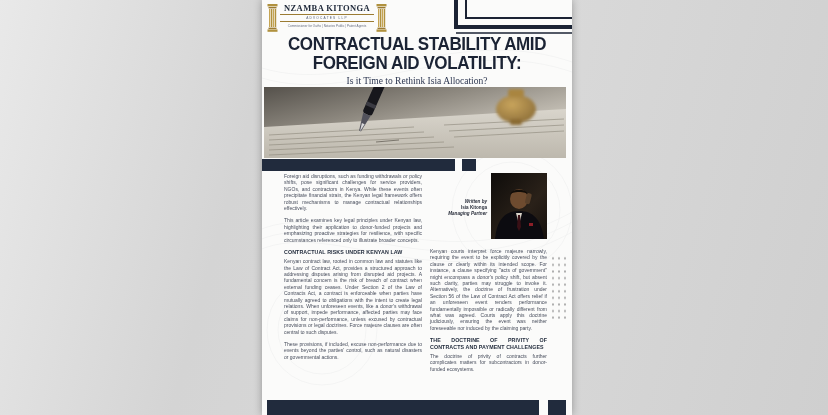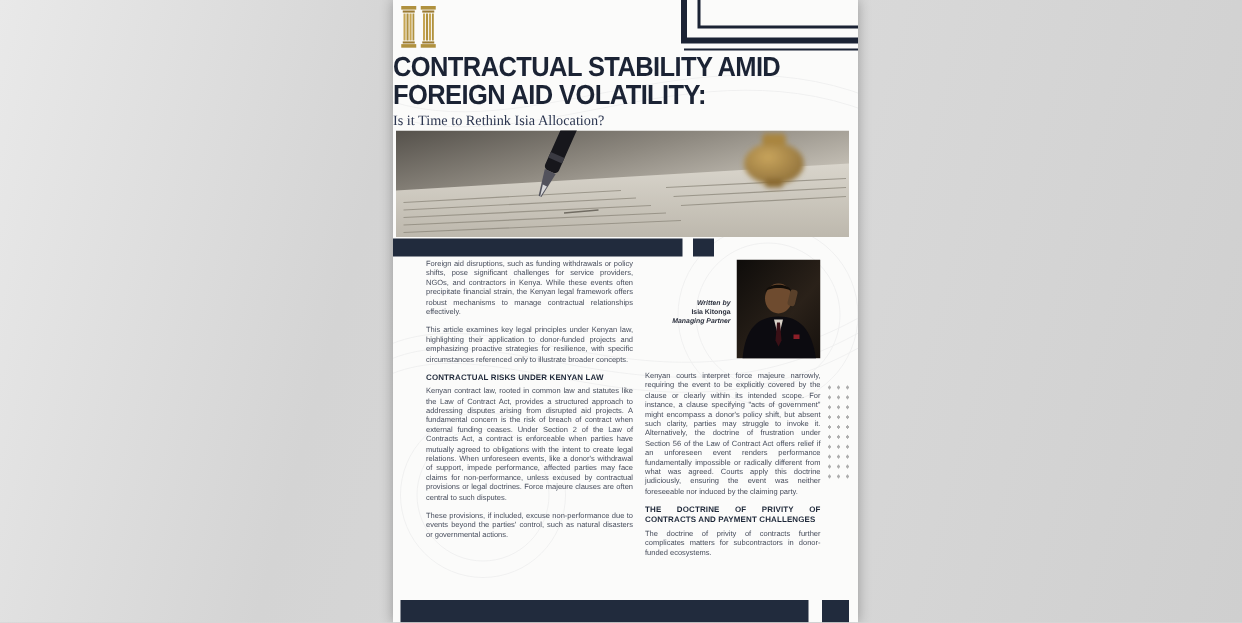--- a/index.html
+++ b/index.html
@@ -20,21 +20,21 @@
   .logo-text { flex:1; text-align:center; }
   .firm-name { font-family:"Liberation Serif", serif; font-weight:700; font-size:8.5px; letter-spacing:.4px; color:#1d2738; border-bottom:.7px solid #9b7b33; padding-bottom:1px; white-space:nowrap; }
   .firm-sub { font-size:3.2px; letter-spacing:1.2px; color:#55607a; padding:1px 0; border-bottom:.7px solid #9b7b33; }
   .firm-tagline { font-size:3.1px; color:#6a7183; padding-top:1.5px; white-space:nowrap; }
   .pillar { width:11px; }
 
   
   .corner-decor { position:absolute; right:0; top:0; width:130px; height:38px; }
 
   
-  .title-block { position:absolute; top:35px; left:0; width:100%; }
+  .title-block { position:absolute; top:35px; left:0; width:100%; text-align:center; }
   .title-line { font-size:17px; font-weight:800; letter-spacing:-0.4px; line-height:19px; color:#1b2334; transform:scaleY(1.08); }
   .subtitle { margin-top:3px; font-family:"Liberation Serif", serif; font-size:9.5px; color:#2c3650; }
 
   
   .hero { position:absolute; left:2px; top:87px; width:302px; height:71px; overflow:hidden; }
 
   
   .divider-bar { position:absolute; left:0; top:159px; width:193px; height:12px; background:#212b3d; }
   .divider-square { position:absolute; left:200px; top:159px; width:14px; height:12px; background:#212b3d; }
 
@@ -88,20 +88,25 @@
       <svg class="pillar" viewBox="0 0 11 30">
         <rect x="0.5" y="1" width="10" height="2.4" fill="#b0913e"></rect>
         <rect x="1.5" y="4" width="8" height="1.4" fill="#9b7b33"></rect>
         <rect x="2" y="6" width="1.4" height="18" fill="#c6a553"></rect>
         <rect x="4" y="6" width="1.4" height="18" fill="#b0913e"></rect>
         <rect x="6" y="6" width="1.4" height="18" fill="#c6a553"></rect>
         <rect x="8" y="6" width="1.2" height="18" fill="#b0913e"></rect>
         <rect x="1.5" y="24.6" width="8" height="1.4" fill="#9b7b33"></rect>
         <rect x="0.5" y="26.4" width="10" height="2.4" fill="#b0913e"></rect>
       </svg>
+      <div class="logo-text">
+        <div class="firm-name">NZAMBA KITONGA</div>
+        <div class="firm-sub">ADVOCATES LLP</div>
+        <div class="firm-tagline">Commissioner for Oaths | Notaries Public | Patent Agents</div>
+      </div>
       <svg class="pillar" viewBox="0 0 11 30">
         <rect x="0.5" y="1" width="10" height="2.4" fill="#b0913e"></rect>
         <rect x="1.5" y="4" width="8" height="1.4" fill="#9b7b33"></rect>
         <rect x="2" y="6" width="1.4" height="18" fill="#c6a553"></rect>
         <rect x="4" y="6" width="1.4" height="18" fill="#b0913e"></rect>
         <rect x="6" y="6" width="1.4" height="18" fill="#c6a553"></rect>
         <rect x="8" y="6" width="1.2" height="18" fill="#b0913e"></rect>
         <rect x="1.5" y="24.6" width="8" height="1.4" fill="#9b7b33"></rect>
         <rect x="0.5" y="26.4" width="10" height="2.4" fill="#b0913e"></rect>
       </svg>

